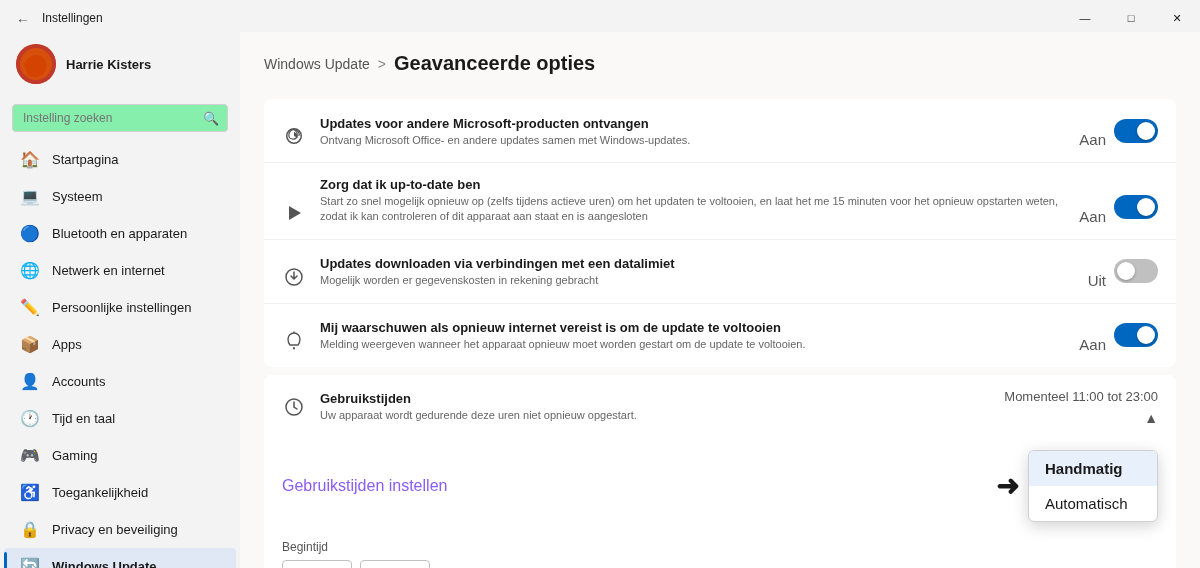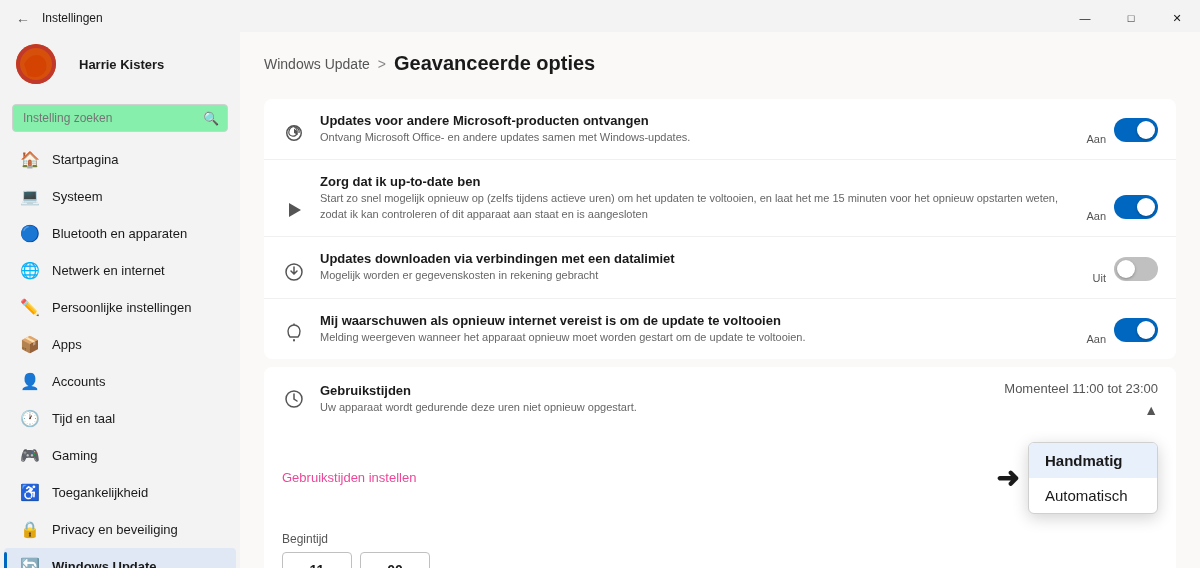--- a/index.html
+++ b/index.html
@@ -83,21 +83,20 @@
       overflow: hidden;
     }
     .avatar-svg {
       width: 40px;
       height: 40px;
     }
     .user-name {
       font-size: 13px;
       font-weight: 600;
       color: #1a1a1a;
-      margin-left: 13px;
     }
     .search-box {
       margin: 4px 12px 8px;
       position: relative;
     }
     .search-box input {
       width: 100%;
       padding: 6px 30px 6px 10px;
       border: 1px solid #d0d0d0;
       border-radius: 4px;
@@ -218,21 +217,21 @@
       color: #666;
       line-height: 1.4;
     }
     .setting-control {
       display: flex;
       align-items: center;
       gap: 8px;
       flex-shrink: 0;
     }
     .status-label {
-      font-size: 11px;
+      font-size: 15px;
       color: #555;
       margin-top: 18px;
     }
     
     .toggle {
       width: 44px;
       height: 24px;
       border-radius: 12px;
       position: relative;
       cursor: pointer;
@@ -285,22 +284,22 @@
     .gebruikstijden-body {
       padding: 0 18px 16px 18px;
     }
     .instellen-row {
       display: flex;
       align-items: center;
       padding: 10px 0;
       position: relative;
     }
     .instellen-label {
-      font-size: 13px;
-      color: #ec4899;
+      font-size: 16px;
+      color: #8b5cf6;
       font-weight: 500;
       flex: 1;
     }
     .arrow-and-dropdown {
       display: flex;
       align-items: center;
       gap: 0;
       position: relative;
     }
     .big-arrow {

